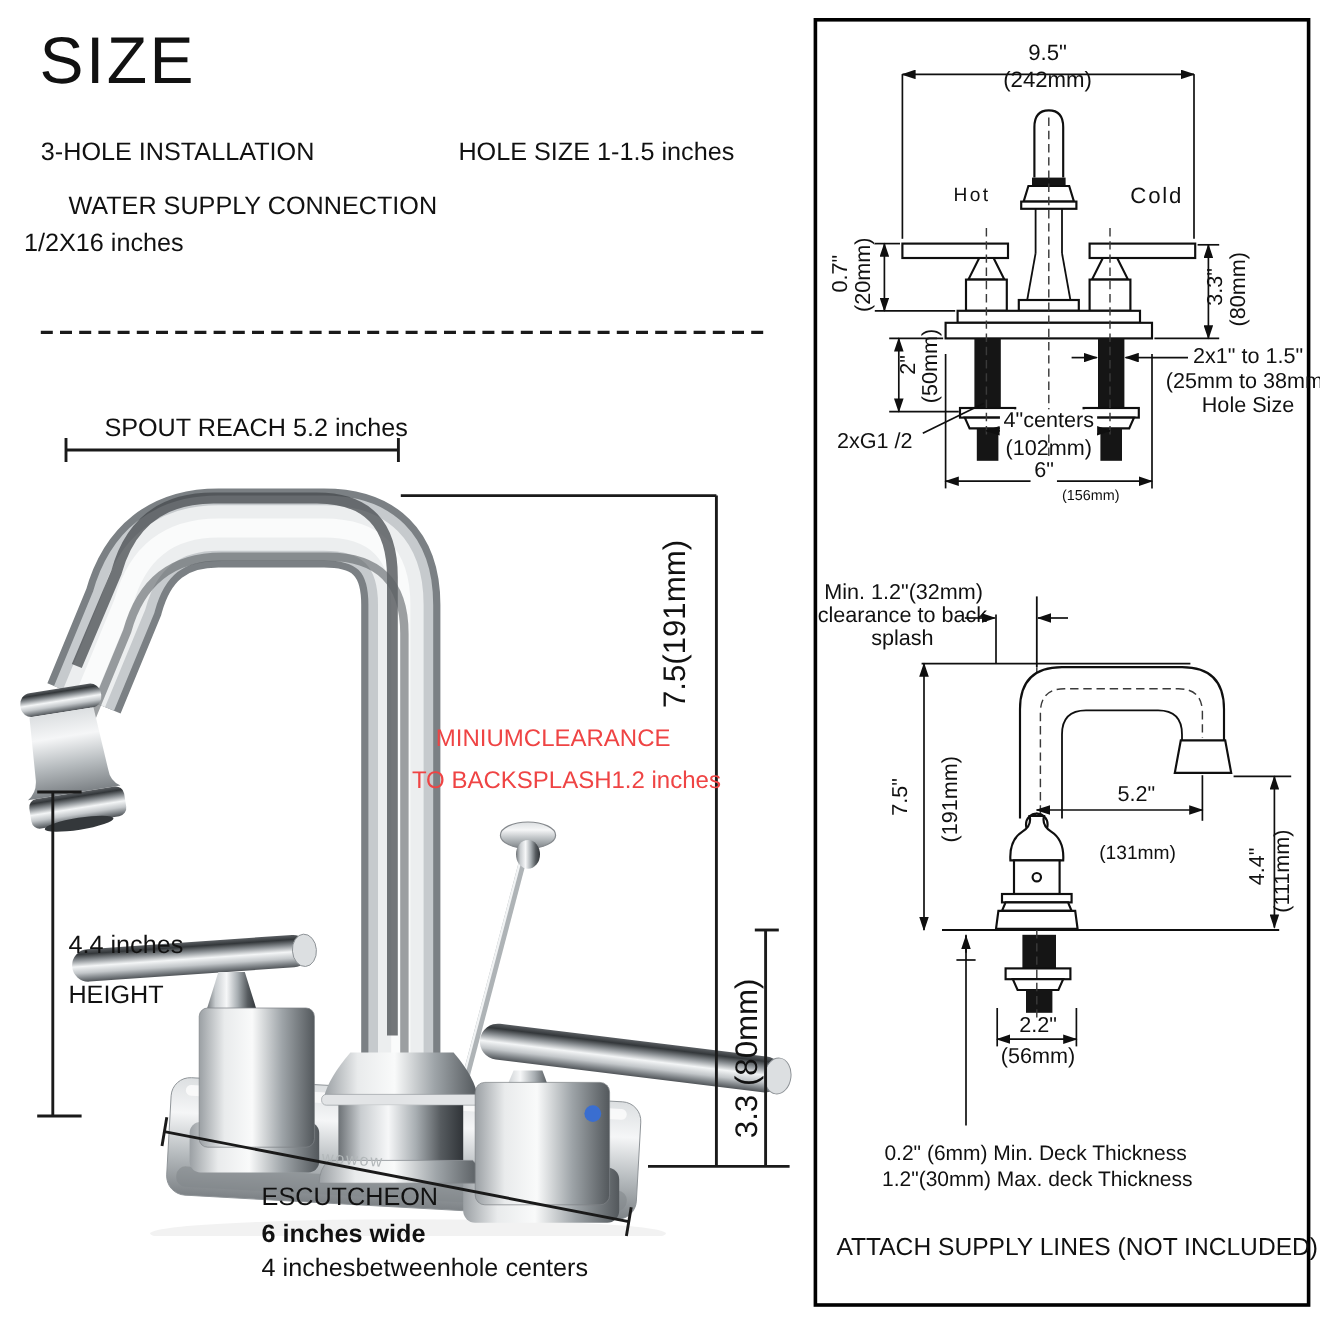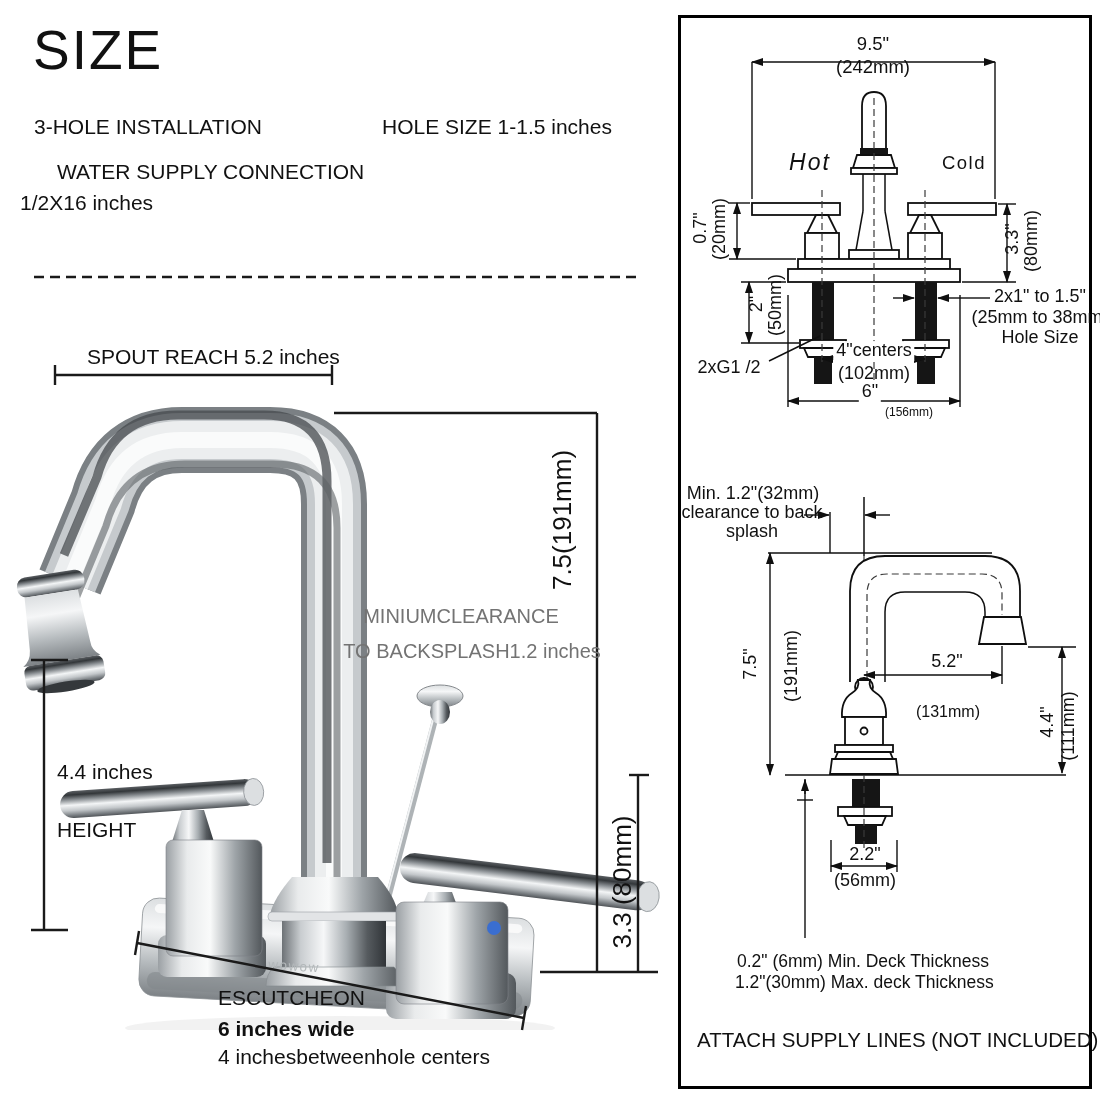--- a/index.html
+++ b/index.html
@@ -1,21 +1,21 @@
 <!DOCTYPE html>
 <html><head>
 <meta charset="utf-8">
 <style>
   html,body{margin:0;padding:0;background:#fff;}
   #stage{position:relative;width:1100px;height:1100px;background:#fff;overflow:hidden;
          font-family:"Liberation Sans","DejaVu Sans",sans-serif;color:#111;}
   .t{position:absolute;white-space:nowrap;line-height:1.1;}
   .c{transform:translate(-50%,-50%);}
   .r{transform:translate(-50%,-50%) rotate(-90deg);}
-  .o{color:#737373;}
+  .o{color:#ef4444;}
   svg{position:absolute;left:0;top:0;}
   #rightbox{position:absolute;left:678px;top:15px;width:408px;height:1068px;border:3.5px solid #000;}
   .lw{stroke:#0f0f0f;stroke-width:1.5;fill:none;}
   .dim{stroke:#0f0f0f;stroke-width:1.4;fill:none;}
   .shape{stroke:#0f0f0f;stroke-width:1.8;fill:#fff;}
   .blk{fill:#151515;stroke:none;}
   .dash{stroke:#3a3a3a;stroke-width:1.2;fill:none;stroke-dasharray:7 4;}
   .photoline{stroke:#1a1a1a;stroke-width:2.4;fill:none;}
 </style>
 </head>
@@ -269,29 +269,29 @@
   <span class="t" style="left:34px;top:115px;font-size:21px;">3-HOLE INSTALLATION</span>
   <span class="t" style="left:382px;top:115px;font-size:21px;">HOLE SIZE 1-1.5 inches</span>
   <span class="t" style="left:34px;top:160px;font-size:21px;margin-left:23px;">WATER SUPPLY CONNECTION</span>
   <span class="t" style="left:20px;top:191px;font-size:21px;">1/2X16 inches</span>
 
   <span class="t" style="left:87px;top:345px;font-size:21px;">SPOUT REACH 5.2 inches</span>
   <span class="t r" style="left:562px;top:520px;font-size:26px;">7.5(191mm)</span>
   <span class="t c o" style="left:461px;top:616px;font-size:20px;">MINIUMCLEARANCE</span>
   <span class="t c o" style="left:472px;top:651px;font-size:20px;">TO BACKSPLASH1.2 inches</span>
   <span class="t" style="left:57px;top:778px;font-size:21px;margin-top:40px;">HEIGHT</span>
-  <span class="t" style="left:57px;top:760px;font-size:21px;">4.4 inches</span>
+  <span class="t" style="left:57px;top:776px;font-size:21px;">4.4 inches</span>
   <span class="t r" style="left:622px;top:882px;font-size:26px;">3.3 (80mm)</span>
   <span class="t" style="left:218px;top:986px;font-size:21px;">ESCUTCHEON</span>
   <span class="t" style="left:218px;top:1017px;font-size:21px;font-weight:bold;">6 inches wide</span>
   <span class="t" style="left:218px;top:1045px;font-size:21px;">4 inchesbetweenhole centers</span>
 
   <span class="t c" style="left:873px;top:44px;font-size:18.5px;">9.5"</span>
   <span class="t c" style="left:873px;top:67px;font-size:18.5px;">(242mm)</span>
-  <span class="t c" style="left:810px;top:163px;font-size:23px;letter-spacing:2px;font-style:italic;">Hot</span>
+  <span class="t c" style="left:810px;top:163px;font-size:16px;letter-spacing:2px;">Hot</span>
   <span class="t c" style="left:936px;top:163px;font-size:18.5px;letter-spacing:1.5px;margin-left:28px;">Cold</span>
   <span class="t r" style="left:701px;top:228px;font-size:18px;">0.7"</span>
   <span class="t r" style="left:720px;top:229px;font-size:18px;">(20mm)</span>
   <span class="t r" style="left:757px;top:304px;font-size:18px;">2"</span>
   <span class="t r" style="left:776px;top:305px;font-size:18px;">(50mm)</span>
   <span class="t r" style="left:1013px;top:239px;font-size:18px;">3.3"</span>
   <span class="t r" style="left:1032px;top:241px;font-size:18px;">(80mm)</span>
   <span class="t c" style="left:1040px;top:297px;font-size:18px;">2x1" to 1.5"</span>
   <span class="t c" style="left:1040px;top:318px;font-size:18px;">(25mm to 38mm)</span>
   <span class="t c" style="left:1040px;top:338px;font-size:18px;">Hole Size</span>

